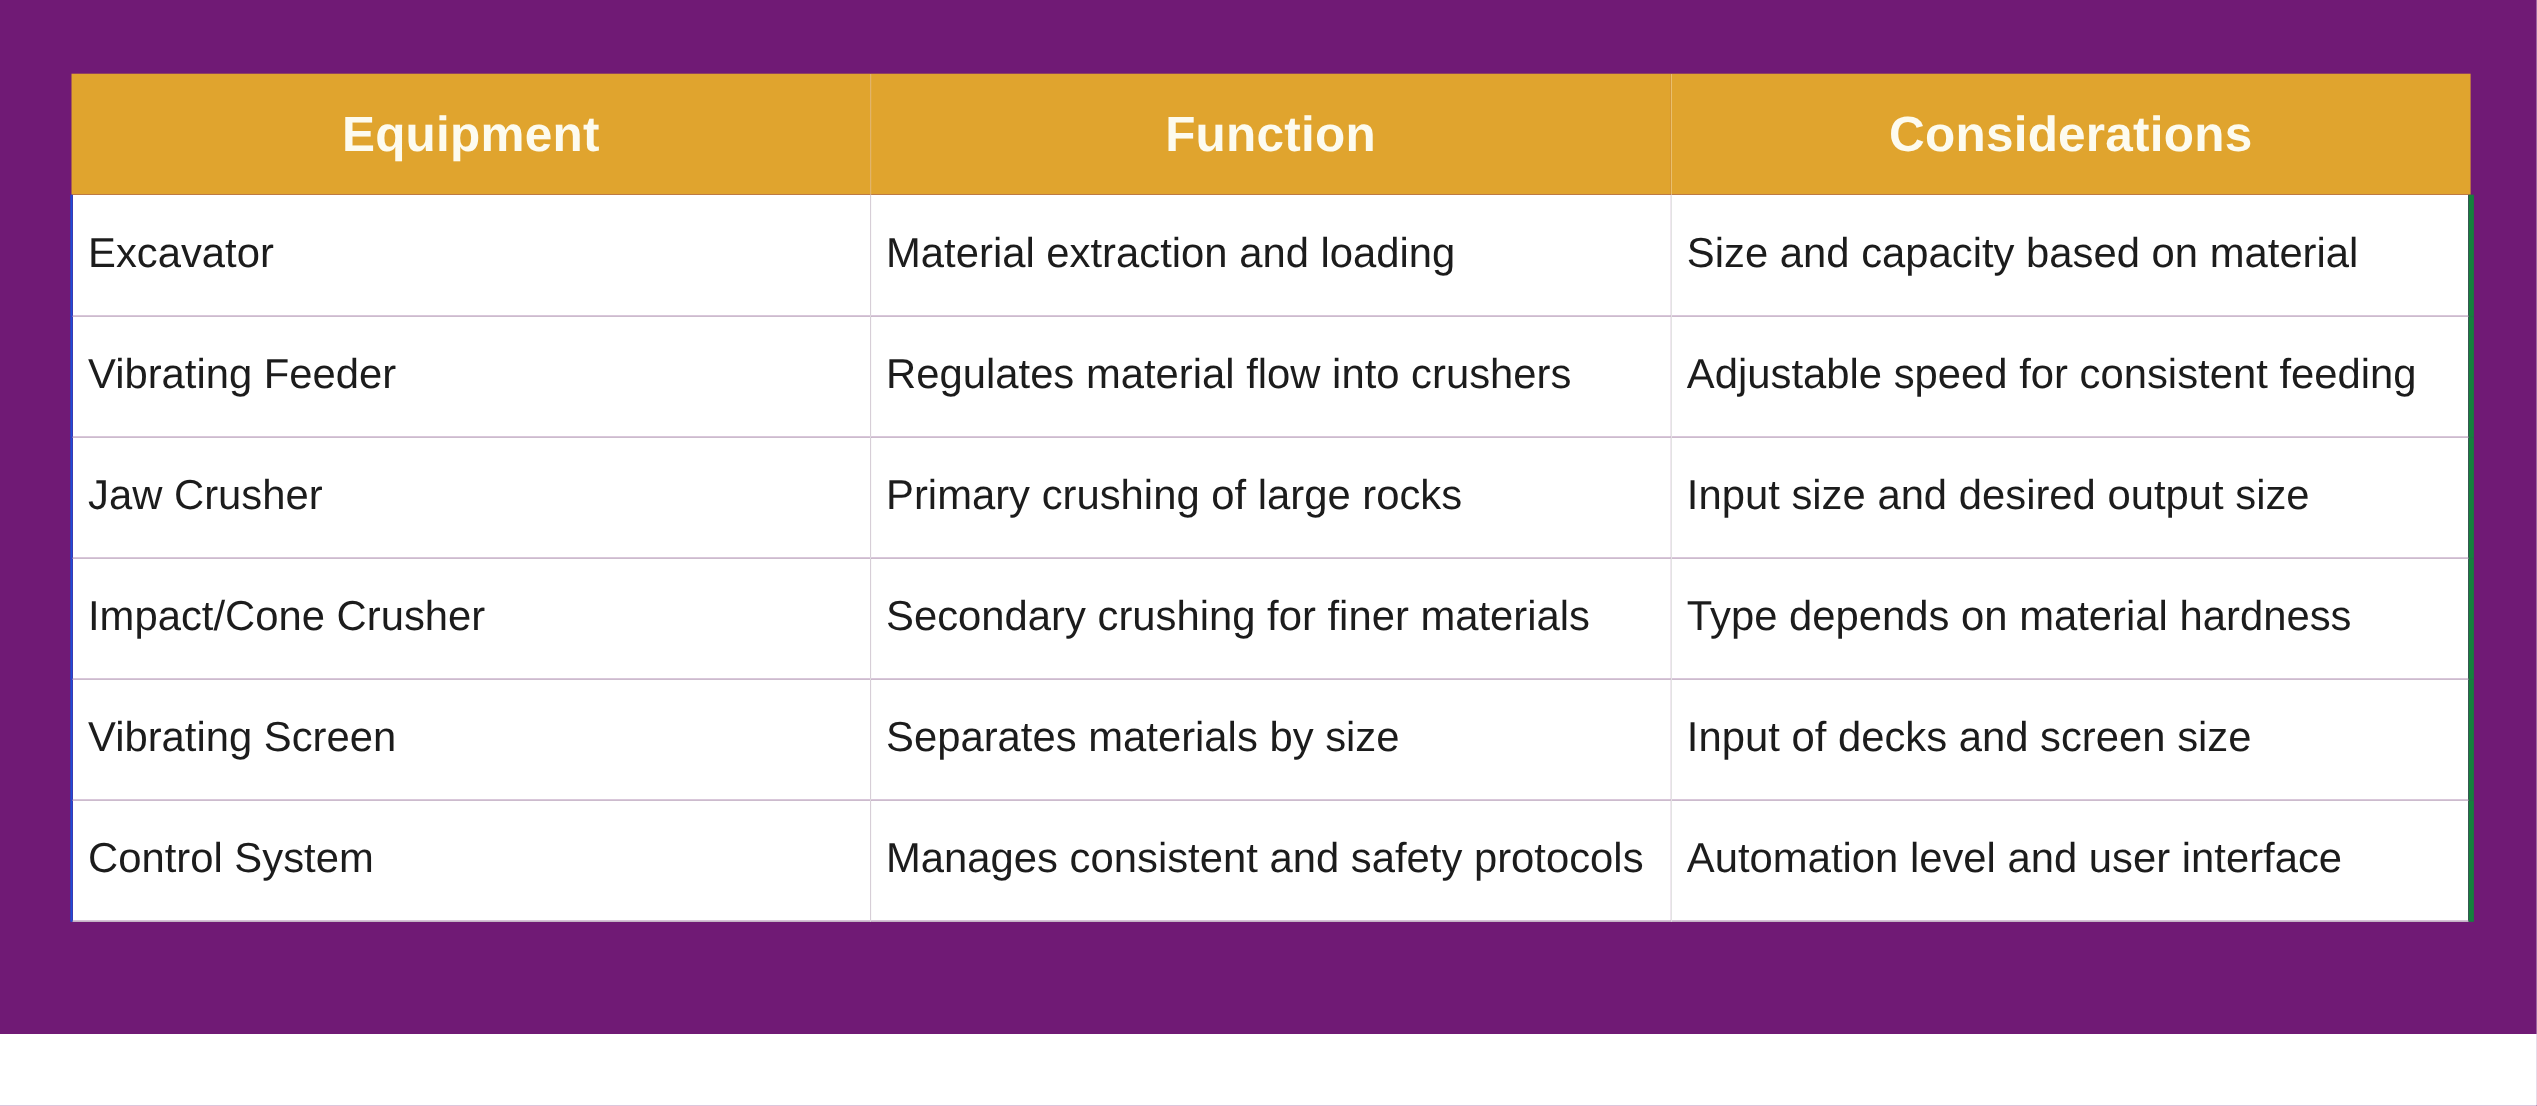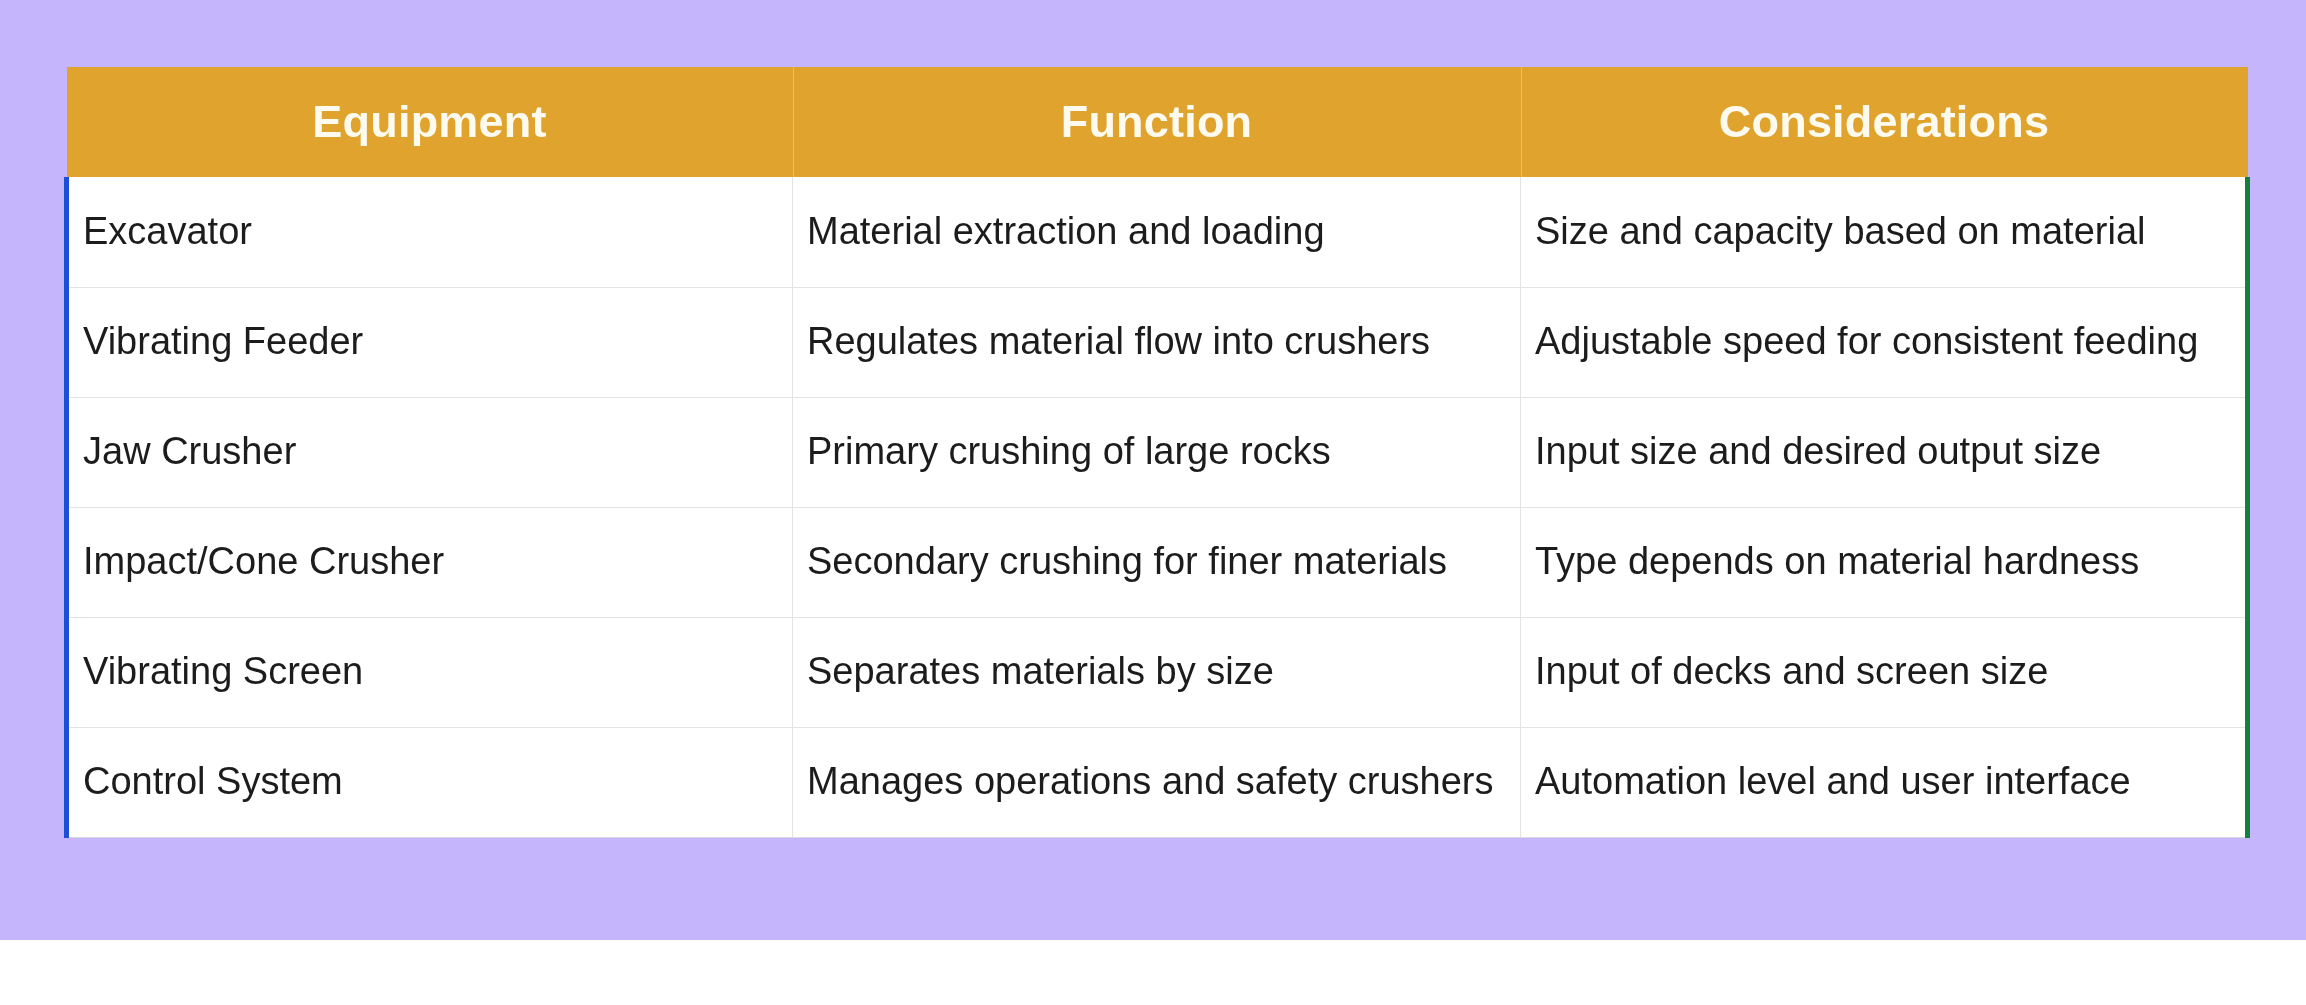--- a/index.html
+++ b/index.html
@@ -12,21 +12,21 @@
     height: 1005px;
     font-family: "Liberation Sans", sans-serif;
     -webkit-font-smoothing: antialiased;
     overflow: hidden;
   }
 
   .page {
     position: relative;
     width: 2306px;
     height: 940px;
-    background: #c4b5fd;
+    background: #701a75;
   }
 
   .table-wrap {
     position: absolute;
     left: 64px;
     top: 67px;
     width: 2181px;
   }
 
   table.equipment-table {
@@ -66,21 +66,21 @@
     background: #ffffff;
     vertical-align: middle;
     border-bottom: 1px solid #e3e3e3;
     border-right: 1px solid #e3e3e3;
     box-sizing: border-box;
     white-space: nowrap;
     overflow: hidden;
   }
 
   tbody tr td:first-child {
-    border-left: 5px solid #1d4ed8;
+    border-left: 2px solid #1d4ed8;
   }
 
   tbody tr td:last-child {
     border-right: 5px solid #15803d;
   }
 
   tbody tr:last-child td {
     border-bottom: 1px solid #d9d9d9;
     margin-top: 40px;
   }
@@ -162,21 +162,21 @@
             </td>
           <td>
               <span class="cell-text">Input of decks and screen size</span>
             </td>
         </tr>
         <tr>
           <td>
               <span class="cell-text">Control System</span>
             </td>
           <td>
-              <span class="cell-text">Manages operations and safety crushers</span>
+              <span class="cell-text">Manages consistent and safety protocols</span>
             </td>
           <td>
               <span class="cell-text">Automation level and user interface</span>
             </td>
         </tr>
       </tbody>
     </table>
   </div>
 </div>
 

